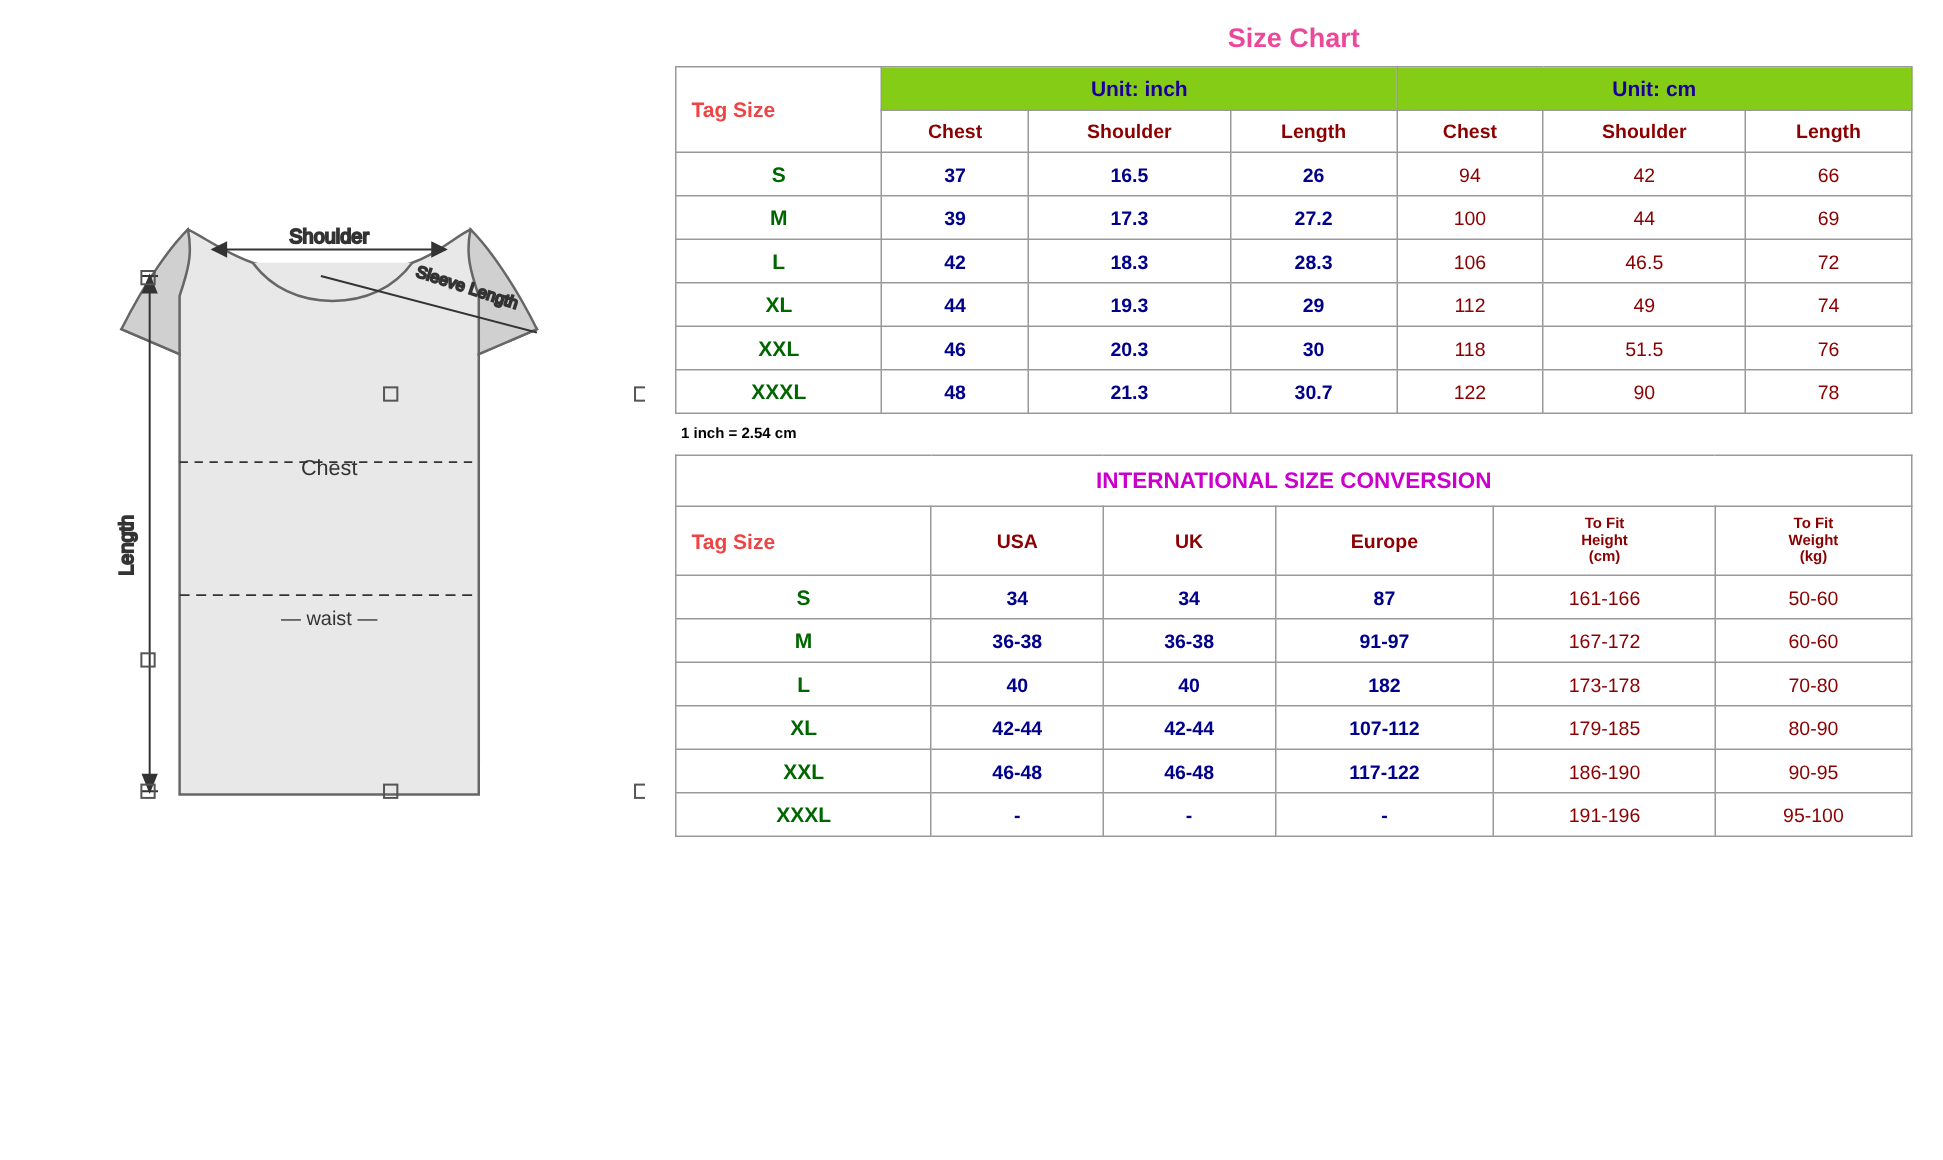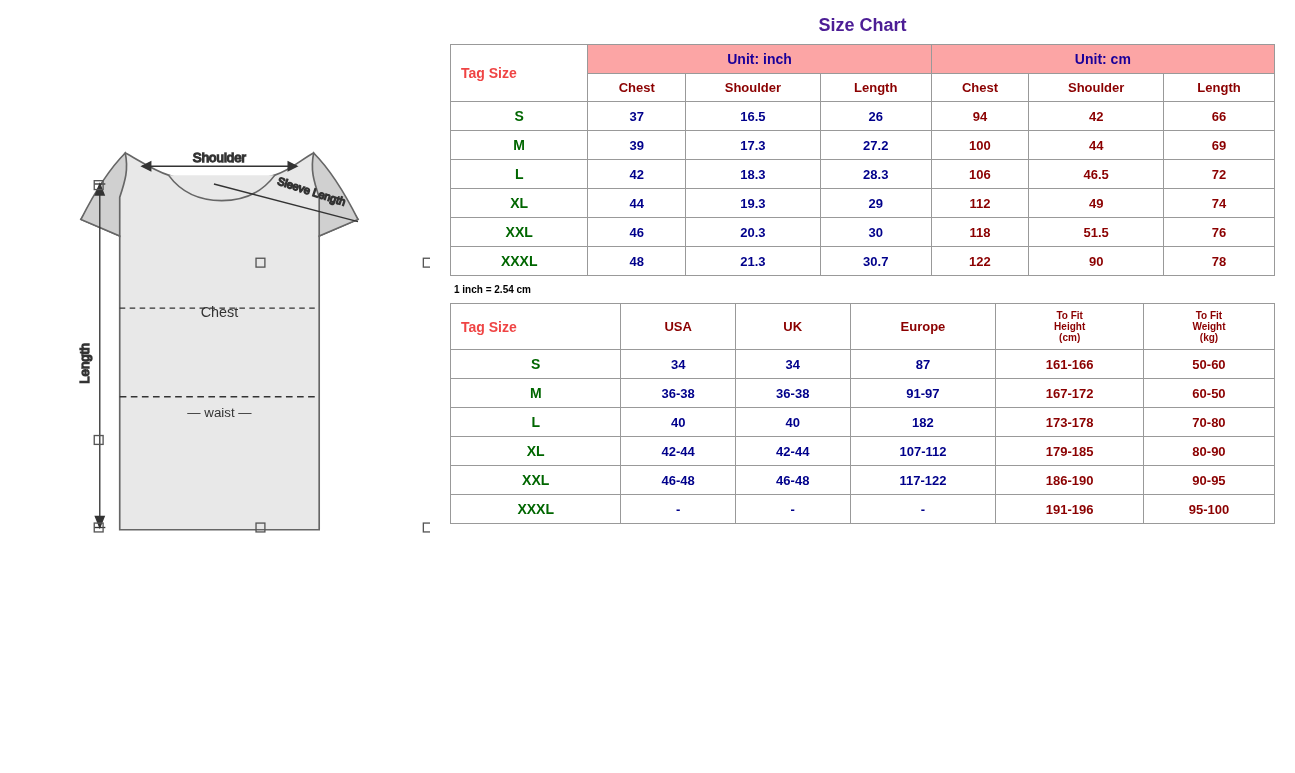--- a/index.html
+++ b/index.html
@@ -19,39 +19,39 @@
       align-items: center;
       justify-content: center;
       padding: 10px;
     }
     .right-panel {
       flex: 1;
       padding: 5px 10px;
     }
     .section-title {
       text-align: center;
-      color: #4c1d95;
+      color: #ec4899;
       font-size: 18px;
       font-weight: bold;
       margin-bottom: 8px;
     }
     table {
       width: 100%;
       border-collapse: collapse;
       font-size: 13px;
     }
     table, th, td {
       border: 1px solid #999;
     }
     th, td {
       padding: 6px 8px;
       text-align: center;
     }
     .unit-header {
-      background: #fca5a5;
+      background: #84cc16;
       color: #1a0099;
       font-weight: bold;
       font-size: 14px;
     }
     .col-header {
       color: #8B0000;
       font-weight: bold;
       font-size: 13px;
       background: #fff;
     }
@@ -66,21 +66,21 @@
       color: #006600;
       font-weight: bold;
       font-size: 14px;
     }
     .data-cell-blue {
       color: #00008B;
       font-weight: bold;
     }
     .data-cell-red {
       color: #8B0000;
-      font-weight: bold;
+      font-weight: normal;
     }
     .conversion-note {
       font-size: 10px;
       font-weight: bold;
       color: #000;
       padding: 8px 4px;
     }
     .intl-title {
       text-align: center;
       color: #cc00cc;
@@ -235,20 +235,23 @@
     <td class="data-cell-red">78</td>
   </tr>
       </tbody>
   </table>
 
   <div class="conversion-note">1 inch = 2.54 cm</div>
 
   <table>
     <thead>
       <tr>
+        <th colspan="6" class="intl-title">INTERNATIONAL SIZE CONVERSION</th>
+      </tr>
+      <tr>
         <th class="tag-size-header" style="text-align:left;padding-left:10px;">Tag Size</th>
         <th class="col-header">USA</th>
         <th class="col-header">UK</th>
         <th class="col-header">Europe</th>
         <th class="to-fit-header">To Fit<br>Height<br>(cm)</th>
         <th class="to-fit-header">To Fit<br>Weight<br>(kg)</th>
       </tr>
     </thead>
     <tbody id="intl-conversion-body">
     <tr>
@@ -258,21 +261,21 @@
     <td class="data-cell-blue">87</td>
     <td class="data-cell-red">161-166</td>
     <td class="data-cell-red">50-60</td>
   </tr>
         <tr>
     <td class="tag-size-cell">M</td>
     <td class="data-cell-blue">36-38</td>
     <td class="data-cell-blue">36-38</td>
     <td class="data-cell-blue">91-97</td>
     <td class="data-cell-red">167-172</td>
-    <td class="data-cell-red">60-50</td>
+    <td class="data-cell-red">60-60</td>
   </tr>
         <tr>
     <td class="tag-size-cell">L</td>
     <td class="data-cell-blue">40</td>
     <td class="data-cell-blue">40</td>
     <td class="data-cell-blue">182</td>
     <td class="data-cell-red">173-178</td>
     <td class="data-cell-red">70-80</td>
   </tr>
         <tr>

